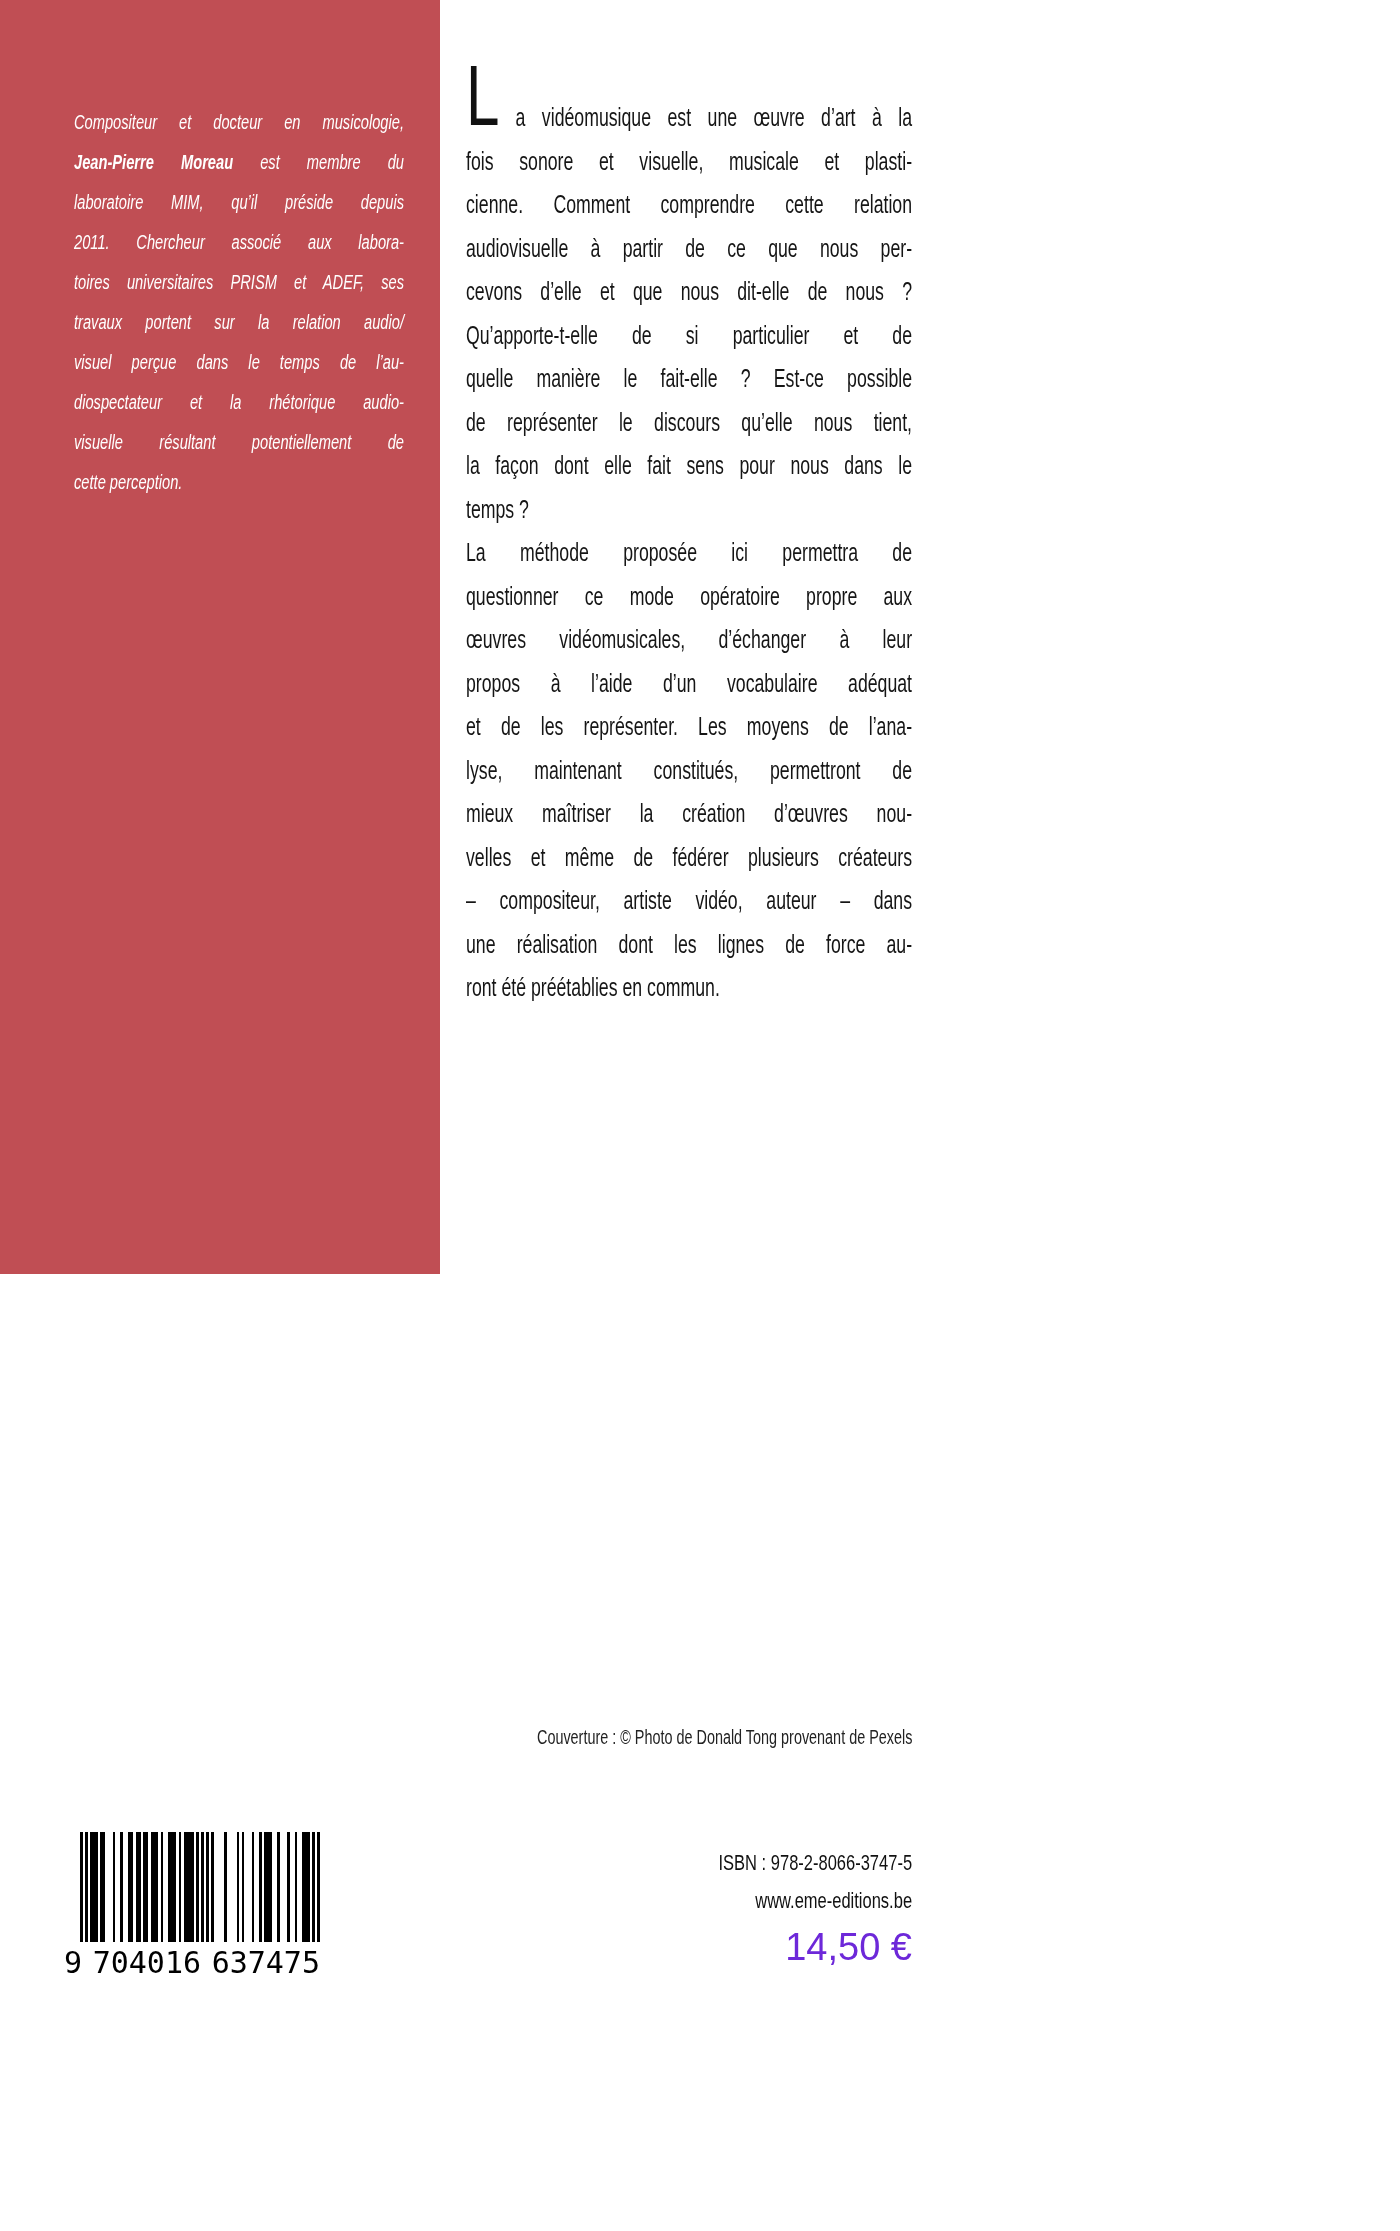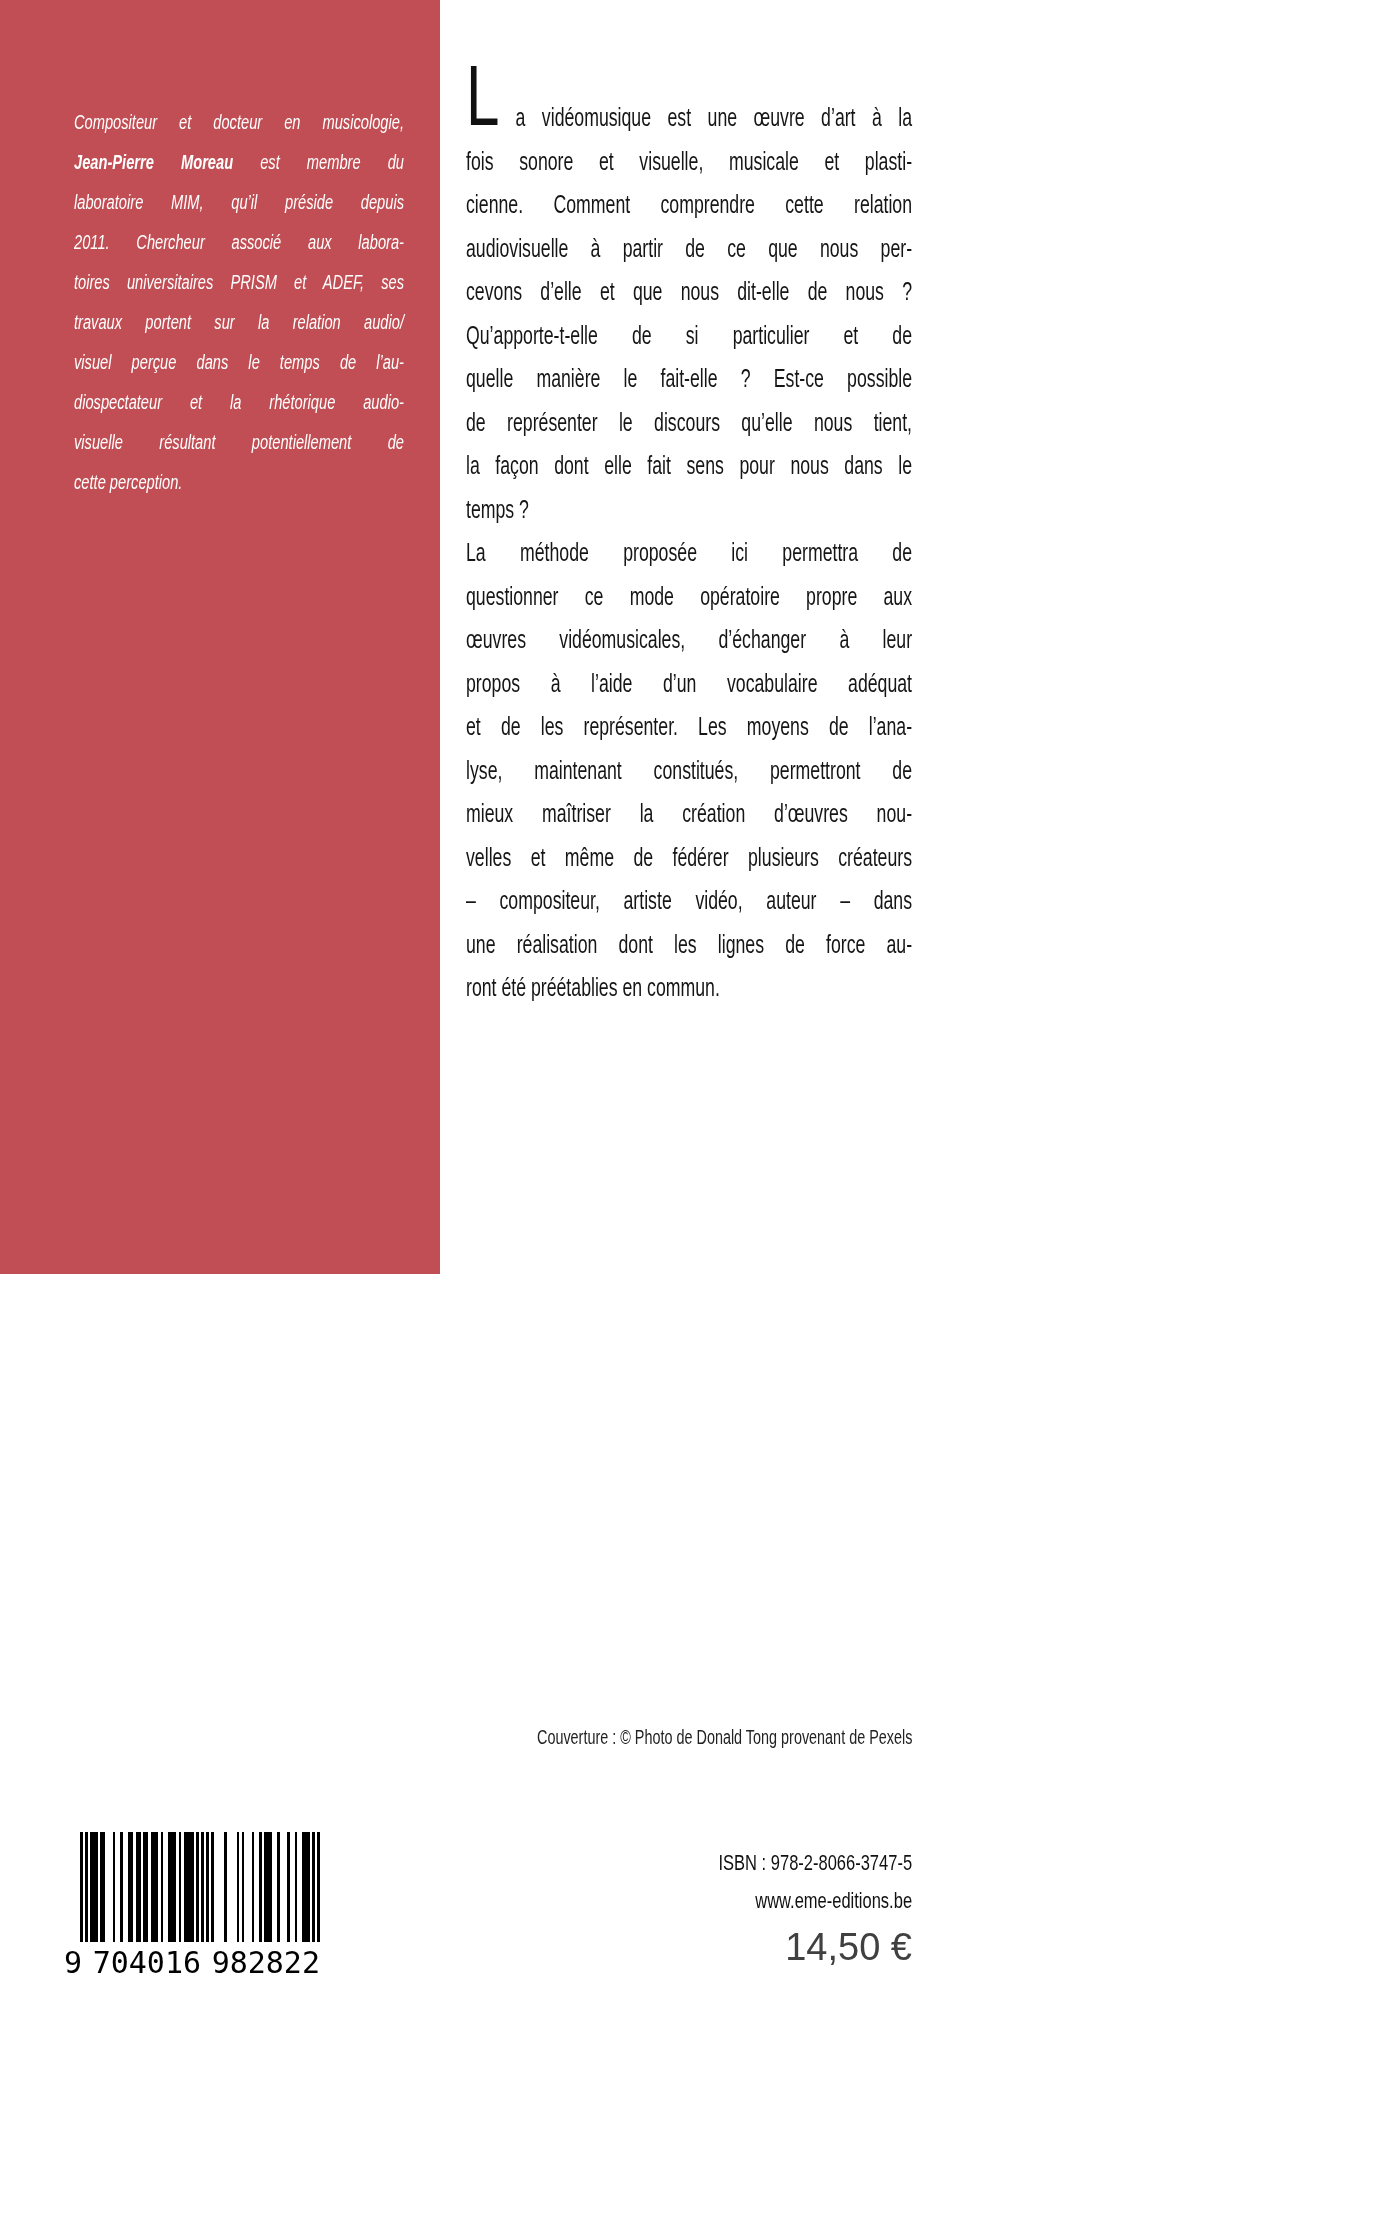--- a/index.html
+++ b/index.html
@@ -73,21 +73,21 @@
     transform-origin:right top;
     font-size:22px;
     line-height:38px;
     color:#111;
     white-space:nowrap;
   }
   .price{
     position:absolute;
     right:488px; top:1926px;
     font-size:38px;
-    color:#404040;
+    color:#6d28d9;
     white-space:nowrap;
   }
   .barcode-block{
     position:absolute;
     left:64px; top:1832px;
     width:256px;
   }
   .barcode-svg{
     display:block;
     margin-left:16px;
@@ -208,17 +208,17 @@
         <rect x="85" y="0" width="1" height="70"></rect>
         <rect x="88" y="0" width="1" height="70"></rect>
         <rect x="89" y="0" width="1" height="70"></rect>
         <rect x="90" y="0" width="1" height="70"></rect>
         <rect x="92" y="0" width="1" height="70"></rect>
         <rect x="94" y="0" width="1" height="70"></rect>
       </svg>
     <div class="barcode-digits">
       <span>9</span>
       <span>704016</span>
-      <span>982822</span>
+      <span>637475</span>
     </div>
   </div>
 
 </div>
 
 </body></html>

